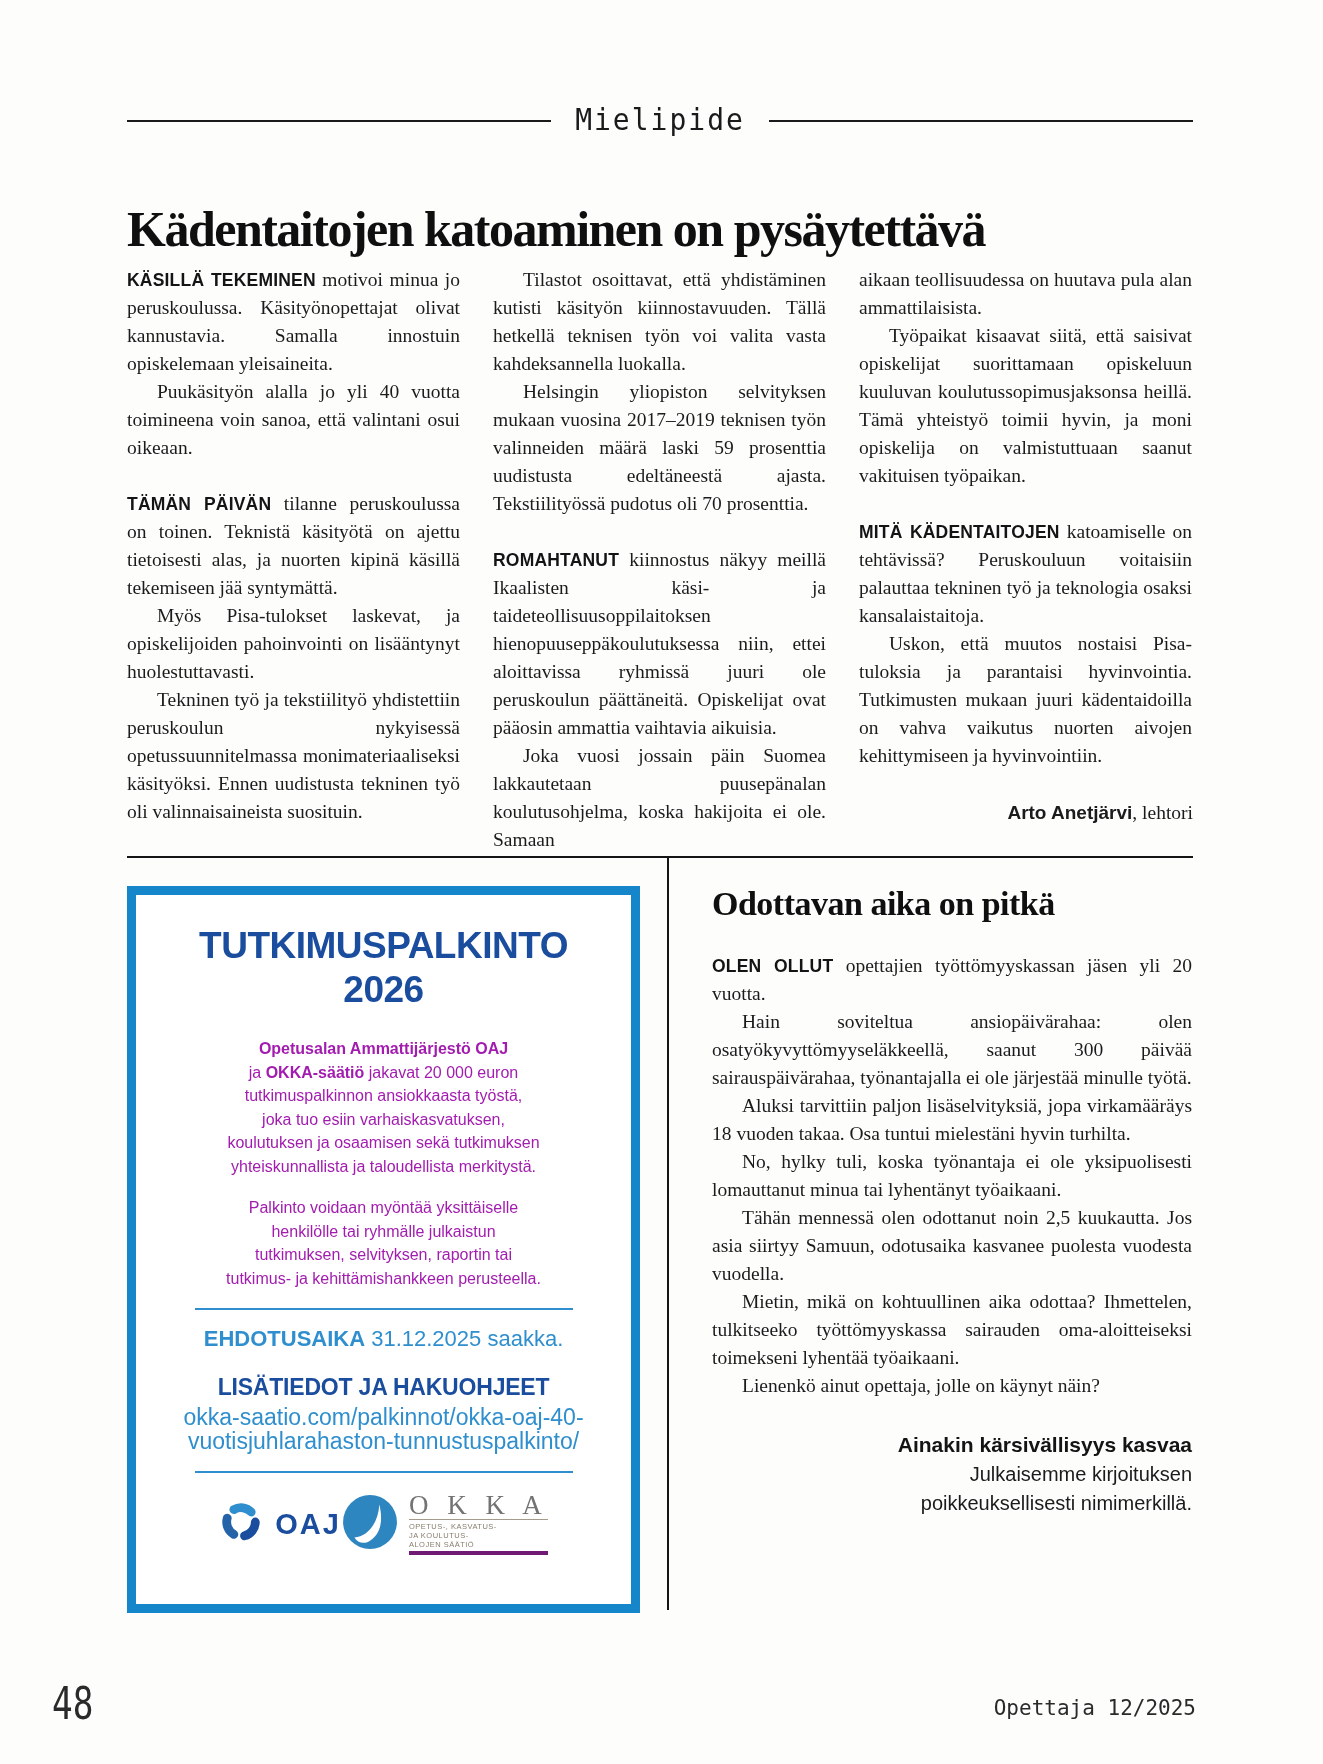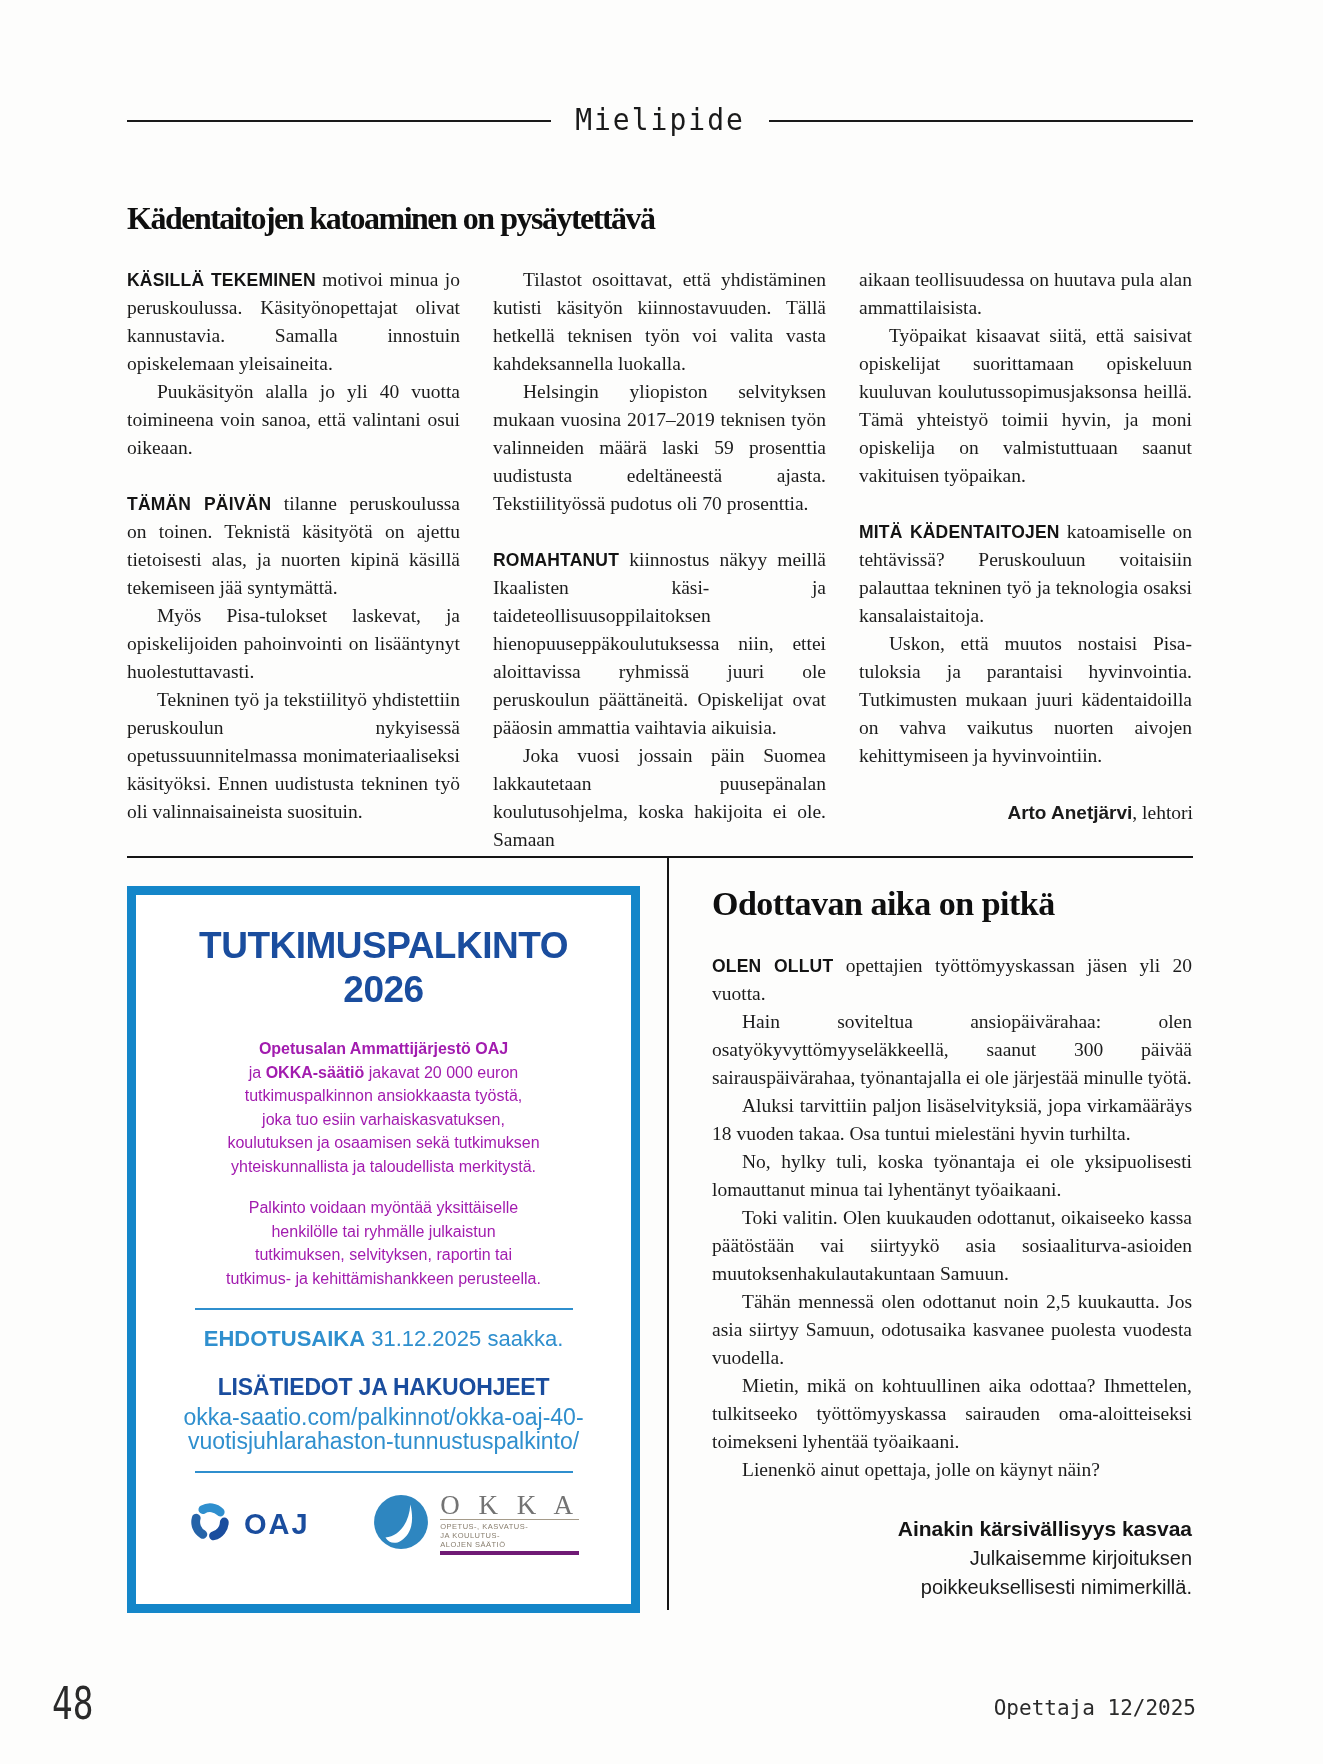--- a/index.html
+++ b/index.html
@@ -16,21 +16,21 @@
   }
   .kicker-rule { flex:1; height:2px; background:#1a1a1a; }
   .kicker-label {
     font-family:"DejaVu Sans Mono", monospace; font-size:28px; letter-spacing:2px;
     color:#1a1a1a; transform:scaleY(1.05);
   }
 
   
   .headline {
     position:absolute; top:176px; left:127px; width:1070px;
-    font-size:32px; font-weight:700; letter-spacing:-1.5px; color:#0f0f0f;
+    font-size:50px; font-weight:700; letter-spacing:-1.5px; color:#0f0f0f;
     font-family:"Liberation Serif", serif;
     margin-top:24px;
   }
 
   
   .a1-cols {
     position:absolute; top:266px; left:127px; width:1066px;
     display:flex; gap:33px;
   }
   .a1-col { width:333px; }
@@ -66,21 +66,21 @@
   .box-para.second { margin-top:18px; }
   .box-para .b { font-weight:700; }
   .box-hr { width:378px; height:2px; background:#2f8fce; margin:18px auto 0 auto; }
   .deadline { margin-top:16px; color:#2f8fce; font-size:22px; }
   .deadline .b { font-weight:800; }
   .info-label { margin-top:22px; color:#1a4d9e; font-weight:800; font-size:23px; letter-spacing:-0.2px; }
   .url-line { color:#2f8fce; font-size:23px; line-height:24px; }
   .url-line.first { margin-top:4px; }
 
   .logo-row {
-    margin-top:20px; display:flex; justify-content:space-between; align-items:center;
+    margin-top:20px; display:flex; justify-content:center; align-items:center;
     padding:0 52px;
   }
   .oaj-logo { display:flex; align-items:center; gap:12px; }
   .oaj-label { color:#1a4d9e; font-weight:800; font-size:29px; letter-spacing:2px; }
   .okka-logo { display:flex; align-items:center; gap:10px; }
   .okka-text { text-align:left; }
   .okka-word {
     font-family:"Liberation Serif", serif; color:#737373; font-size:27px;
     letter-spacing:6px; line-height:22px;
   }
@@ -210,21 +210,20 @@
     </div>
   </div>
 
   <div class="article2">
     <h2 class="a2-title">Odottavan aika on pitkä</h2>
     <div>
         <p><span class="lead">OLEN OLLUT</span> opettajien työttömyyskassan jäsen yli 20 vuotta.</p>
         <p class="indent">Hain soviteltua ansiopäivärahaa: olen osatyökyvyttömyyseläkkeellä, saanut 300 päivää sairauspäivärahaa, työnantajalla ei ole järjestää minulle työtä.</p>
         <p class="indent">Aluksi tarvittiin paljon lisäselvityksiä, jopa virkamääräys 18 vuoden takaa. Osa tuntui mielestäni hyvin turhilta.</p>
         <p class="indent">No, hylky tuli, koska työnantaja ei ole yksipuolisesti lomauttanut minua tai lyhentänyt työaikaani.</p>
-        <p class="indent">Toki valitin. Olen kuukauden odottanut, oikaiseeko kassa päätöstään vai siirtyykö asia sosiaaliturva-asioiden muutoksenhakulautakuntaan Samuun.</p>
         <p class="indent">Tähän mennessä olen odottanut noin 2,5 kuukautta. Jos asia siirtyy Samuun, odotusaika kasvanee puolesta vuodesta vuodella.</p>
         <p class="indent">Mietin, mikä on kohtuullinen aika odottaa? Ihmettelen, tulkitseeko työttömyyskassa sairauden oma-aloitteiseksi toimekseni lyhentää työaikaani.</p>
         <p class="indent">Lienenkö ainut opettaja, jolle on käynyt näin?</p>
       </div>
     <div class="signature">
       <div class="sig-name">Ainakin kärsivällisyys kasvaa</div>
       <div class="sig-note">Julkaisemme kirjoituksen</div>
       <div class="sig-note">poikkeuksellisesti nimimerkillä.</div>
     </div>
   </div>

